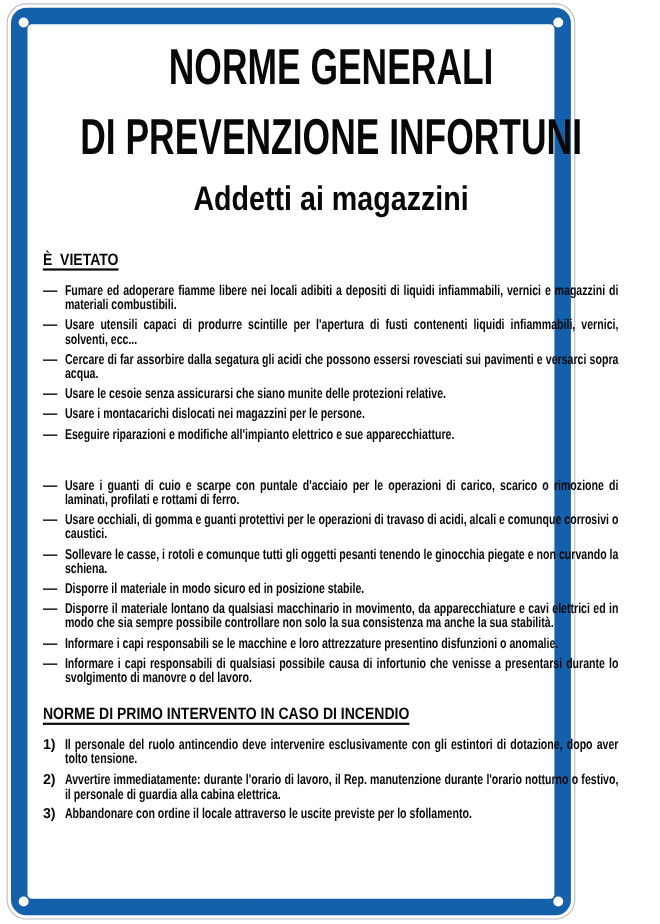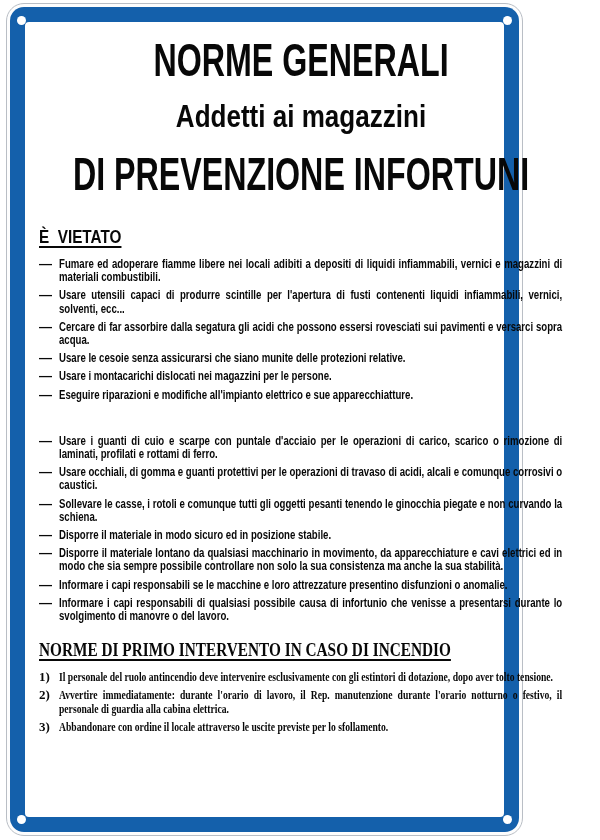--- a/index.html
+++ b/index.html
@@ -23,52 +23,52 @@
   .trow { position:relative; }
   .trow .tspan { display:block; width:680px; margin-left:-78px; text-align:center;
                  white-space:pre; font-weight:bold; transform-origin:50% 50%; }
   .title1 { margin-top:14px; }
   .title2 { margin-top:16px; }
   .title1 .tspan, .title2 .tspan { font-size:46px; line-height:48px; transform:scaleX(.70); letter-spacing:0px; }
   .subtitle { margin-top:16px; }
   .subtitle .tspan { font-size:31px; line-height:34px; transform:scaleX(.84); }
 
   
-  .sec-head { font-size:18px; font-weight:bold; line-height:18px; }
+  .sec-head { font-size:15px; font-weight:bold; line-height:18px; }
   .sec-head .hspan { display:inline-block; transform:scaleX(.85); transform-origin:0 50%;
                      white-space:pre; text-decoration:underline;
                      text-decoration-thickness:1.5px; text-underline-offset:3px; }
   .sec1 { margin-top:30px; }
   .sec2 { margin-top:33px; }
-  .sec3 { margin-top:19px;font-family:Liberation Serif, serif; }
+  .sec3 { margin-top:19px; }
   .items { margin-top:11px; }
 
   .item   { display:flex; margin-bottom:5px; }
   .marker { flex:0 0 20px; font-weight:bold; font-size:13px; line-height:13.2px; }
   .twrap  { flex:1; min-width:0; }
   .itext  { display:block; width:680px; transform:scaleX(.74); transform-origin:0 0;
             font-weight:bold; font-size:13px; line-height:13.2px;
             text-align:justify; }
 </style>
 </head>
 <body>
 
 <div class="page">
   <div class="sign">
     <div class="frame"></div>
     <div class="panel">
 
       <div class="trow title1">
         <span class="tspan">NORME GENERALI</span>
       </div>
+      <div class="trow title2">
+        <span class="tspan">DI PREVENZIONE INFORTUNI</span>
+      </div>
       <div class="trow subtitle">
         <span class="tspan">Addetti ai magazzini</span>
-      </div>
-      <div class="trow title2">
-        <span class="tspan">DI PREVENZIONE INFORTUNI</span>
       </div>
 
       <section class="sec sec1">
         <div class="sec-head">
           <span class="hspan">È  VIETATO</span>
         </div>
         <div class="items">
           <div class="item">
             <span class="marker">—</span>
             <span class="twrap">

